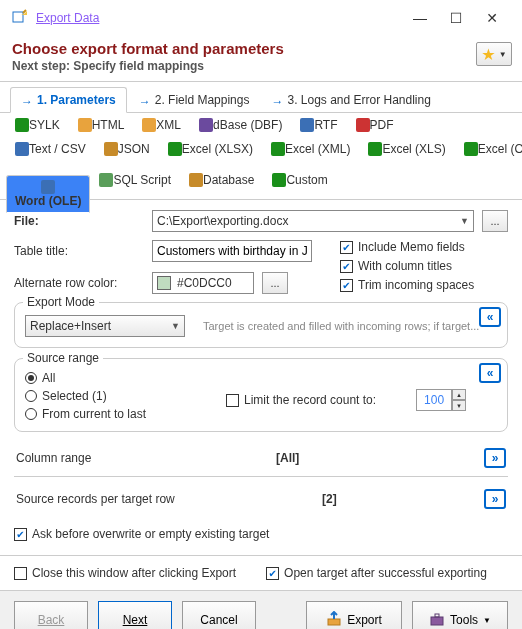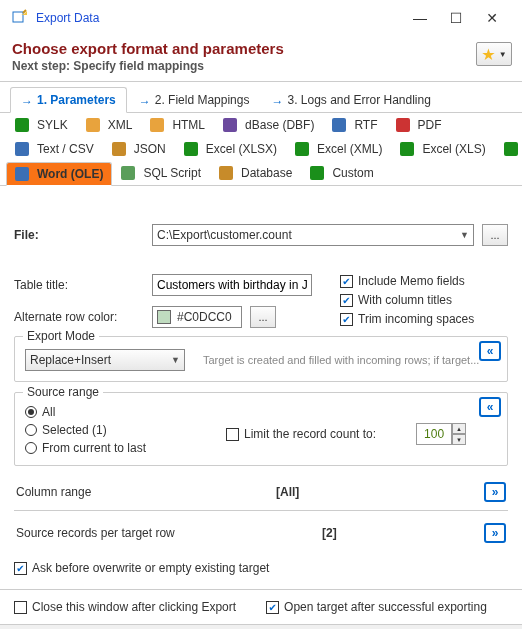--- a/index.html
+++ b/index.html
@@ -1,63 +1,63 @@
 <!DOCTYPE html>
 <html><head>
 <meta charset="utf-8">
 <style>
 * { box-sizing: border-box; margin: 0; padding: 0; }
 body { font-family: "Segoe UI", Tahoma, sans-serif; font-size: 12px; background: #fff; width: 522px; color: #333; }
 .titlebar { display: flex; align-items: center; padding: 8px 12px; height: 36px; }
 .titlebar .icon { margin-right: 8px; }
-.titlebar .title { flex: 1; font-size: 12px; color: #1d4ed8; }
+.titlebar .title { flex: 1; font-size: 12px; color: #8b5cf6; text-decoration: underline; }
 .titlebar .winbtn { width: 36px; text-align: center; font-size: 14px; color: #333; cursor: default; }
 .header { padding: 4px 12px 8px 12px; border-bottom: 1px solid #ccc; position: relative; }
 .header h1 { font-size: 15px; font-weight: bold; color: #8b1a1a; margin-bottom: 2px; }
 .header .next { font-size: 12px; font-weight: bold; color: #555; }
 .star-btn { position: absolute; right: 10px; top: 6px; width: 36px; height: 24px; border: 1px solid #999; background: linear-gradient(#fdfdfd,#e8e8e8); display: flex; align-items: center; justify-content: center; border-radius: 2px; }
 .star-btn .arrow { font-size: 8px; margin-left: 3px; }
 .steps { display: flex; border-bottom: 1px solid #ccc; padding: 4px 10px 0 10px; }
 .step { padding: 5px 10px 5px 10px; font-size: 12px; display: flex; align-items: center; gap: 4px; border-top-left-radius: 3px; border-top-right-radius: 3px; margin-right: 2px; position: relative; top: 1px; }
 .step.active { background: #fff; border: 1px solid #ccc; border-bottom: 1px solid #fff; color: #0066cc; font-weight: bold; }
 .step .arrow { color: #0066cc; font-weight: bold; }
 .format-tabs { border-bottom: 1px solid #ccc; padding: 0 6px; }
 .format-row { display: flex; }
-.format-tab { padding: 4px 8px; font-size: 12px; display: flex; align-items: center; gap: 8px; border: 1px solid transparent; border-top-left-radius: 3px; border-top-right-radius: 3px; margin-right: 0px; cursor: default; white-space: nowrap; }
-.format-tab.active { background: #f97316; border: 1px solid #ccc; border-bottom: 1px solid #fff; font-weight: bold; position: relative; top: 1px; }
+.format-tab { padding: 4px 8px; font-size: 12px; display: flex; align-items: center; gap: 0; border: 1px solid transparent; border-top-left-radius: 3px; border-top-right-radius: 3px; margin-right: 0px; cursor: default; white-space: nowrap; }
+.format-tab.active { background: #3b82f6; border: 1px solid #ccc; border-bottom: 1px solid #fff; font-weight: bold; position: relative; top: 14px; flex-direction: column; }
 .fi { width: 14px; height: 14px; display: inline-block; border-radius: 2px; }
 .panel { padding: 10px 14px 14px 14px; }
-.row { display: flex; align-items: center; margin-bottom: 8px; gap: 8px; margin-top: 28px; }
+.row { display: flex; align-items: center; margin-bottom: 8px; gap: 8px; }
 .lbl { width: 130px; }
 .lbl.bold { font-weight: bold; }
 input[type=text], .combo, .colorbox { height: 22px; border: 1px solid #888; padding: 0 4px; font-family: inherit; font-size: 12px; background: #fff; }
 .combo { display: flex; align-items: center; justify-content: space-between; }
 .combo .car { font-size: 9px; color: #555; }
 .btn-sm { width: 26px; height: 22px; border: 1px solid #999; background: linear-gradient(#fdfdfd,#e8e8e8); text-align: center; line-height: 20px; font-size: 11px; }
 .checks { display: flex; flex-direction: column; gap: 5px; }
 .chk { display: flex; align-items: center; gap: 5px; }
 .chkbox { width: 13px; height: 13px; border: 1px solid #333; display: inline-flex; align-items: center; justify-content: center; font-size: 10px; color: #0066cc; background: #fff; }
-.colorbox { display: flex; align-items: center; gap: 6px; width: 90px; padding: 0 4px; }
+.colorbox { display: flex; align-items: center; gap: 6px; width: 102px; padding: 0 4px; }
 .swatch { width: 14px; height: 14px; border: 1px solid #666; }
-.section { border: 1px solid #ccc; border-radius: 2px; padding: 8px 10px 10px 10px; margin-bottom: 10px; position: relative; }
+.section { border: 1px solid #ccc; border-radius: 8px; padding: 8px 10px 10px 10px; margin-bottom: 10px; position: relative; }
 .section-flat { border-bottom: 1px solid #ccc; padding: 6px 2px 8px 2px; margin-bottom: 6px; display: flex; align-items: center; }
 .section-title { position: absolute; top: -8px; left: 8px; background: #fff; padding: 0 4px; font-size: 12px; }
 .collapse-btn { position: absolute; right: 6px; top: 4px; width: 22px; height: 20px; border: 2px solid #0066cc; border-radius: 3px; color: #0066cc; font-weight: bold; font-size: 12px; display: flex; align-items: center; justify-content: center; background: #fff; }
 .expand-btn { width: 22px; height: 20px; border: 2px solid #0066cc; border-radius: 3px; color: #0066cc; font-weight: bold; font-size: 12px; display: flex; align-items: center; justify-content: center; background: #fff; margin-left: auto; }
 .radio { width: 12px; height: 12px; border: 1px solid #333; border-radius: 50%; display: inline-flex; align-items: center; justify-content: center; }
 .radio.checked::after { content: ""; width: 6px; height: 6px; background: #333; border-radius: 50%; }
 .hint { color: #888; font-size: 11px; }
 .val-strong { font-weight: bold; margin-left: auto; margin-right: 0; }
 .footer-opts { border-top: 1px solid #ccc; padding: 10px 14px; display: flex; gap: 30px; }
 .footer-btns { border-top: 1px solid #ccc; padding: 10px 14px 14px 14px; display: flex; gap: 10px; background: #f0f0f0; }
 .btn { height: 38px; min-width: 74px; border: 1px solid #999; background: linear-gradient(#fdfdfd,#e8e8e8); font-family: inherit; font-size: 12px; display: flex; align-items: center; justify-content: center; gap: 5px; padding: 0 10px; }
 .btn.primary { border: 1px solid #0066cc; }
 .btn.disabled { color: #999; }
 .spinner { display: flex; }
-.spinner input { width: 36px; height: 22px; border: 1px solid #999; text-align: center; color: #4d7c0f; }
+.spinner input { width: 36px; height: 22px; border: 1px solid #999; text-align: center; color: #3b82f6; }
 .spinner .sp-b { display: flex; flex-direction: column; }
 .spinner .sp-b span { width: 14px; height: 11px; border: 1px solid #999; font-size: 7px; text-align: center; line-height: 9px; background: #eee; }
 .icon-svg { width: 16px; height: 16px; }
 </style>
 </head>
 <body>
 
 <div class="titlebar">
   <span class="icon">
     <svg class="icon-svg" viewBox="0 0 16 16">
@@ -97,25 +97,25 @@
 </div>
 
 <div class="format-tabs">
   <div class="format-row" id="fr1">
       <div class="format-tab">
         <span class="fi" style="background: rgb(26, 143, 26);"></span>
         <span>SYLK</span>
       </div>
       <div class="format-tab">
         <span class="fi" style="background: rgb(232, 163, 61);"></span>
+        <span>HTML</span>
+      </div>
+      <div class="format-tab">
+        <span class="fi" style="background: rgb(232, 163, 61);"></span>
         <span>XML</span>
-      </div>
-      <div class="format-tab">
-        <span class="fi" style="background: rgb(232, 163, 61);"></span>
-        <span>HTML</span>
       </div>
       <div class="format-tab">
         <span class="fi" style="background: rgb(107, 74, 158);"></span>
         <span>dBase (DBF)</span>
       </div>
       <div class="format-tab">
         <span class="fi" style="background: rgb(59, 111, 181);"></span>
         <span>RTF</span>
       </div>
       <div class="format-tab">
@@ -167,21 +167,21 @@
         <span>Custom</span>
       </div>
     </div>
 </div>
 
 <div class="panel">
 
   <div class="row">
     <span class="lbl bold">File:</span>
     <div class="combo" style="flex:1">
-      <span>C:\Export\customer.count</span>
+      <span>C:\Export\exporting.docx</span>
       <span class="car">▼</span>
     </div>
     <div class="btn-sm">...</div>
   </div>
 
   <div class="row" style="align-items:flex-start">
     <div style="display:flex;flex-direction:column;gap:10px;">
       <div class="row" style="margin:0">
         <span class="lbl">Table title:</span>
         <input type="text" style="width: 160px;" value="Customers with birthday in Jul">

